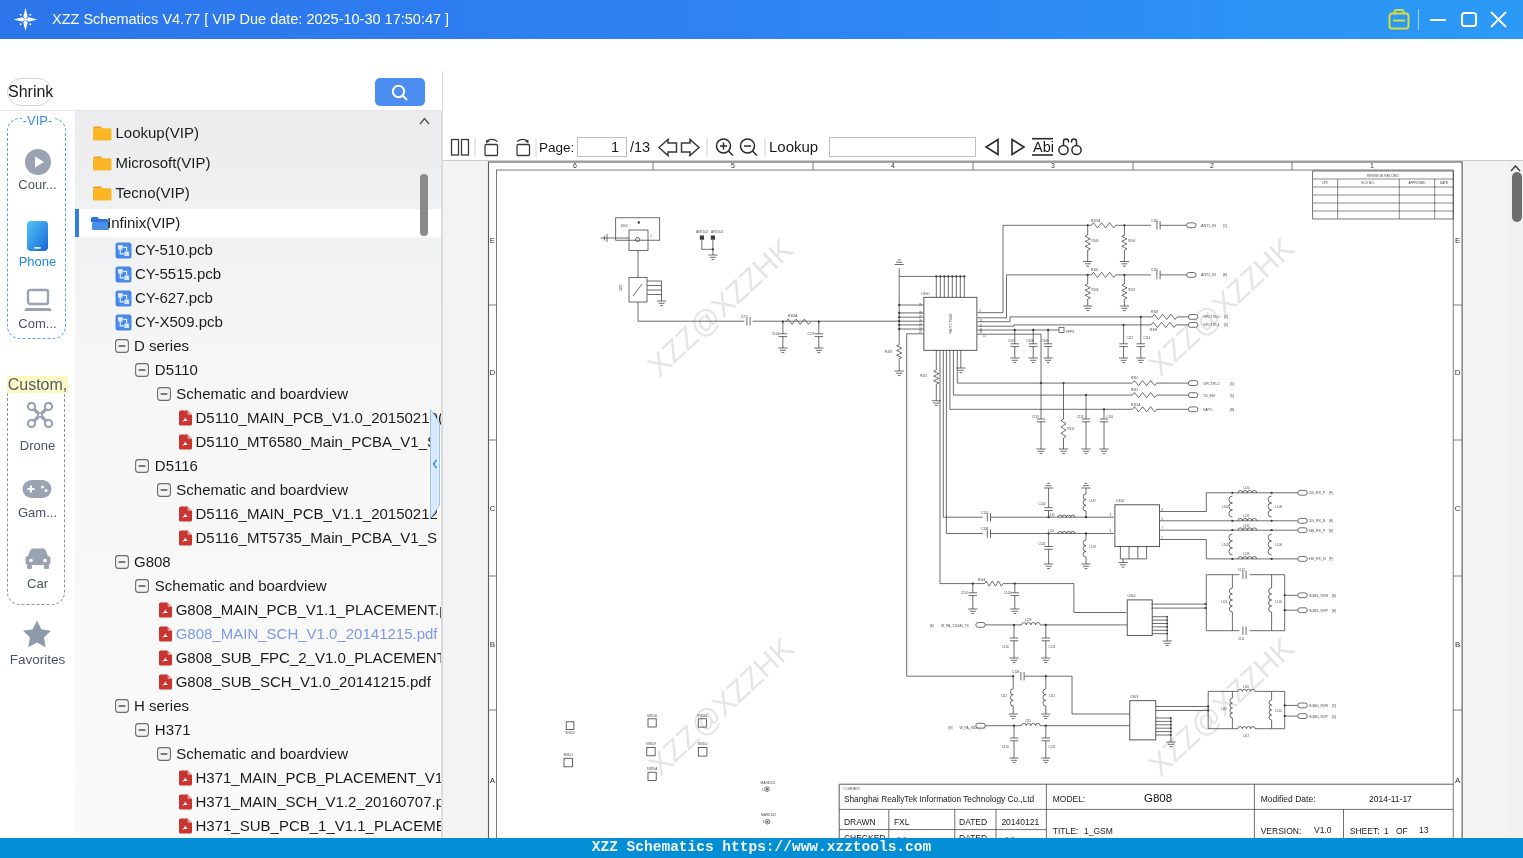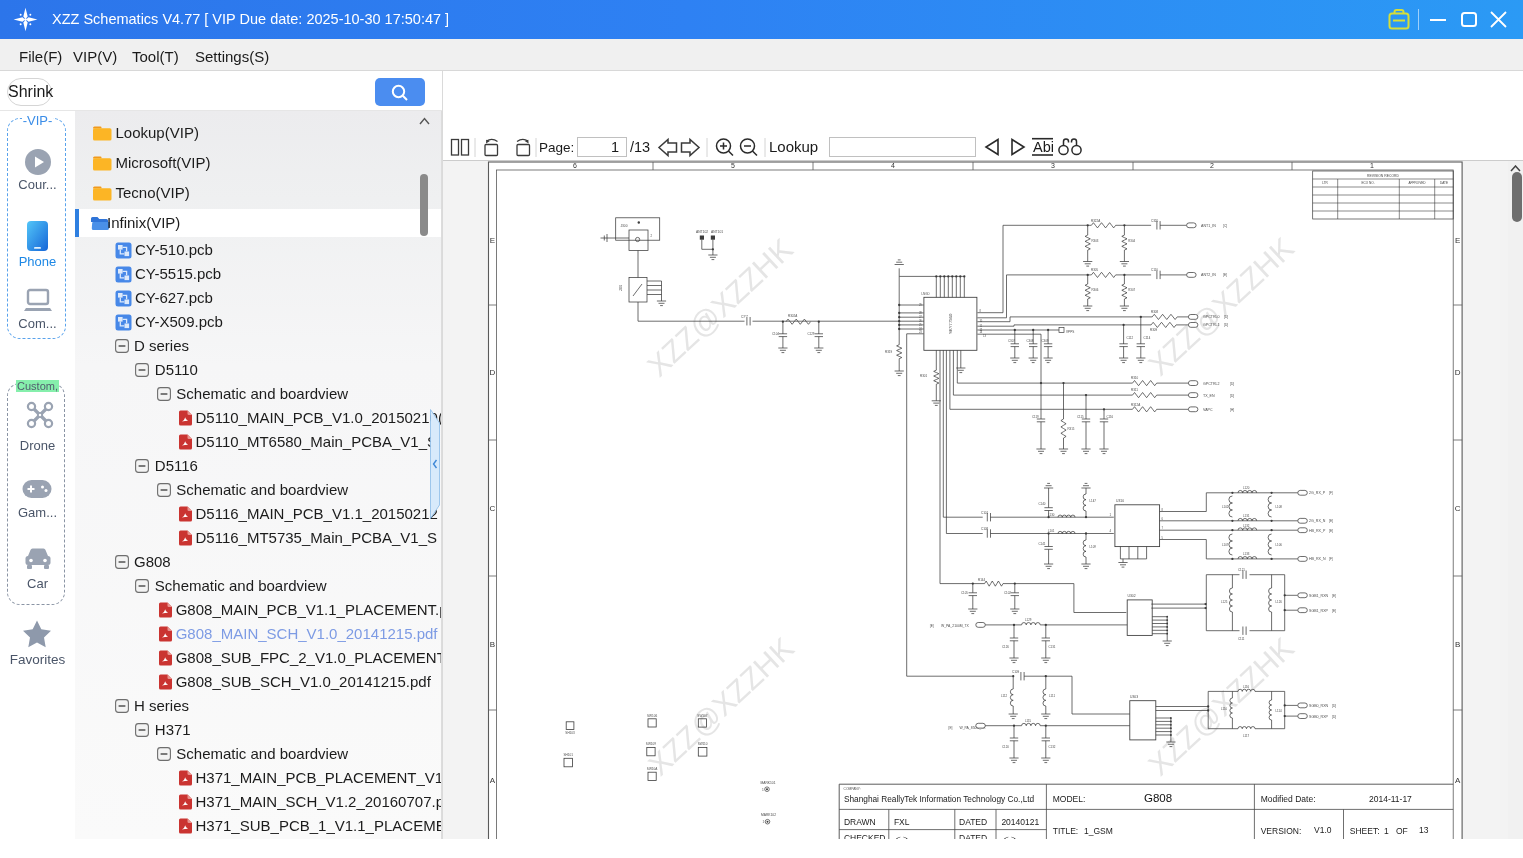--- a/index.html
+++ b/index.html
@@ -31,26 +31,20 @@
         </g>
       </svg>
 <div style="position:absolute;left:1418px;top:9px;width:1px;height:21px;background:rgba(255,255,255,0.55);"></div>
 <div style="position:absolute;left:1430px;top:18.5px;width:16px;height:2.2px;background:#fff;"></div>
 <div style="position:absolute;left:1461px;top:11.5px;width:15.5px;height:15.5px;border:2px solid #fff;border-radius:3.5px;"></div>
 <svg style="position:absolute;left:1490px;top:11px" width="17" height="17" viewBox="0 0 17 17">
         <path d="M1 1 L16 16 M16 1 L1 16" stroke="#fff" stroke-width="1.8"></path>
       </svg>
 </div>
 
-<div style="position:absolute;left:0;top:39px;width:1523px;height:31.5px;background:#f0f0f0;border-bottom:1px solid #d8d8d8;font-size:15px;color:#1a1a1a;">
-<span style="position:absolute;left:19px;top:8.5px;">File(F)</span>
-<span style="position:absolute;left:73px;top:8.5px;">VIP(V)</span>
-<span style="position:absolute;left:132px;top:8.5px;">Tool(T)</span>
-<span style="position:absolute;left:195px;top:8.5px;">Settings(S)</span>
-</div>
 
 <div style="position:absolute;left:0;top:71px;width:442px;height:40px;background:#fff;border-bottom:1px solid #e6e6e6;">
 <div style="position:absolute;left:7px;top:7px;width:45px;height:28px;border:1px solid #d5d5d5;border-radius:14px;font-size:16px;color:#1a1a1a;text-align:center;line-height:26px;">Shrink</div>
 <div style="position:absolute;left:375px;top:7px;width:50px;height:28px;border-radius:5px;background:#4b8df0;">
 <svg style="position:absolute;left:15px;top:4.5px" width="20" height="20" viewBox="0 0 20 20">
           <circle cx="8.5" cy="8.5" r="5.7" stroke="#fff" stroke-width="2" fill="none"></circle>
           <path d="M12.8 12.8 L17 17" stroke="#fff" stroke-width="2"></path>
         </svg>
 </div>
 </div>
@@ -75,21 +69,21 @@
         <rect x="8" y="27" width="7" height="1.8" rx="0.9" fill="#dff1fe"></rect>
       </svg>
 <div class="sl" style="top:142.5px;color:#1e88e5;">Phone</div>
 <svg style="position:absolute;left:23px;top:177px" width="30" height="26" viewBox="0 0 30 26">
         <rect x="5" y="2" width="20" height="14" rx="2" fill="none" stroke="#9aa3b2" stroke-width="2.4"></rect>
         <path d="M3 20 h24 l2 3 h-28 z" fill="#9aa3b2"></path>
       </svg>
 <div class="sl" style="top:204.5px;">Com...</div>
 
 <div style="position:absolute;left:7px;top:272px;width:58px;height:222px;border:1.6px dashed #8a94a4;border-radius:13px;"></div>
-<div style="position:absolute;left:0;top:265px;width:75px;text-align:center;"><span style="background:#86efac;color:#525c6e;font-size:11px;padding:0 1px;">Custom,</span></div>
+<div style="position:absolute;left:0;top:265px;width:75px;text-align:center;"><span style="background:#fef9c3;color:#525c6e;font-size:16px;padding:0 1px;">Custom,</span></div>
 <svg style="position:absolute;left:26px;top:290px" width="28" height="28" viewBox="0 0 28 28">
         <g fill="none" stroke="#9aa3b2" stroke-width="2.2">
           <circle cx="5.5" cy="5.5" r="3.6"></circle>
           <circle cx="22.5" cy="5.5" r="3.6"></circle>
           <circle cx="5.5" cy="22.5" r="3.6"></circle>
           <circle cx="22.5" cy="22.5" r="3.6"></circle>
         </g>
         <path d="M8 8 L20 20 M20 8 L8 20" stroke="#9aa3b2" stroke-width="3.2"></path>
         <circle cx="14" cy="14" r="3.1" fill="#9aa3b2"></circle>
         <circle cx="14" cy="14" r="1.2" fill="#fff"></circle>
@@ -1102,13 +1096,14 @@
 </svg>
 <div style="position:absolute;left:1066px;top:0;width:15px;height:678px;background:#f1f1f1;"></div>
 <svg style="position:absolute;left:1068px;top:4px" width="11" height="7" viewBox="0 0 11 7">
         <path d="M1 6 L5.5 1 L10 6" stroke="#444" stroke-width="1.5" fill="none"></path>
       </svg>
 <div style="position:absolute;left:1069.5px;top:11px;width:10px;height:50px;background:#6e6e6e;border-radius:5px;"></div>
 </div>
 
 <div style="position:absolute;left:441.5px;top:71px;width:1px;height:768px;background:#dadada;"></div>
 
+<div style="position:absolute;left:0;top:838px;width:1523px;height:20px;background:#048ed5;color:#f2f7ff;font-family:'Liberation Mono',monospace;font-weight:bold;font-size:14.5px;text-align:center;line-height:19px;">XZZ Schematics https://www.xzztools.com</div>
 
 </div>
 </body></html>

